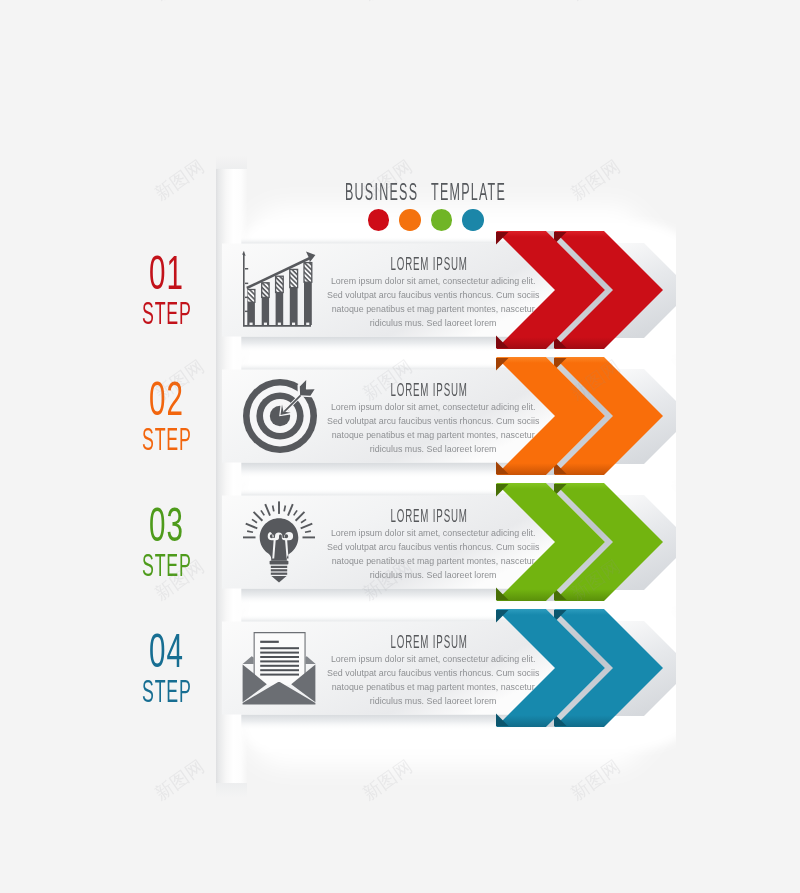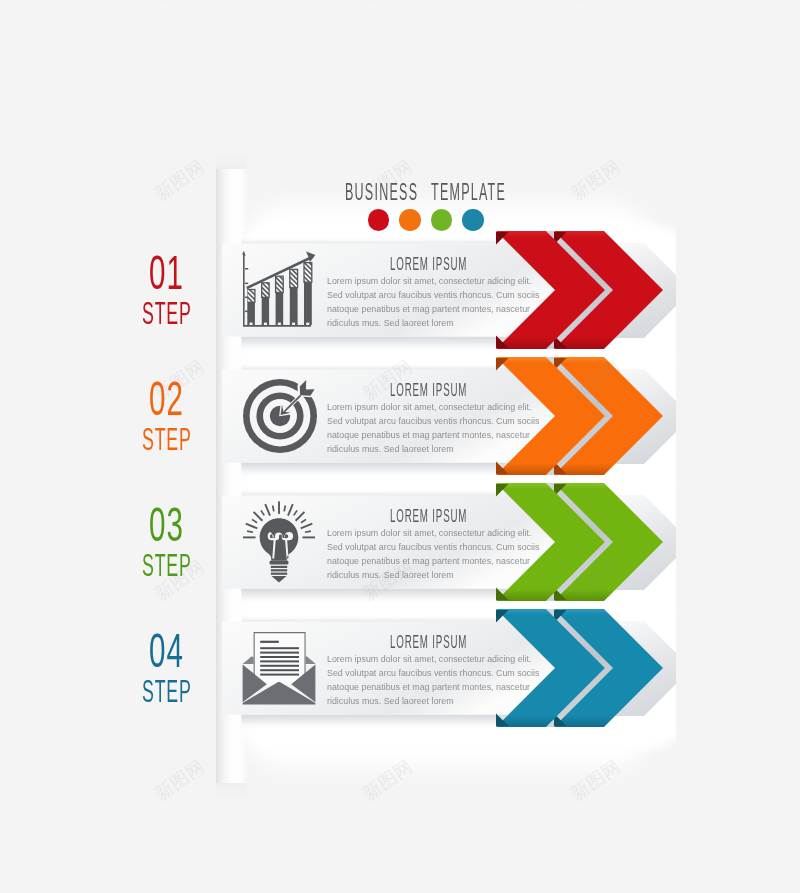--- a/index.html
+++ b/index.html
@@ -26,21 +26,21 @@
   
   .stepnum{position:absolute;z-index:40;width:0;}
   .stepnum .n{position:absolute;left:0;top:0;font-size:49px;line-height:49px;
       font-weight:400;white-space:nowrap;letter-spacing:1.8px;
       transform:scaleX(0.604);transform-origin:left top;}
   .stepnum .s{position:absolute;left:-7.0px;top:48.8px;font-size:32px;line-height:32px;
       font-weight:400;white-space:nowrap;letter-spacing:1.4px;
       transform:scaleX(0.5555);transform-origin:left top;}
 
   
-  .txt{position:absolute;z-index:26;}
+  .txt{position:absolute;z-index:26;text-align:center;}
   .txt .h{font-size:19px;line-height:20px;color:#56585b;letter-spacing:1.6px;
         transform:scaleX(0.513);transform-origin:left top;white-space:nowrap;}
   .txt .b{font-size:9px;line-height:14.05px;color:#8e9093;white-space:nowrap;
         transform:scaleX(0.985);transform-origin:left top;}
 
   
   .hdr{position:absolute;left:345px;top:180px;z-index:50;white-space:nowrap;height:24px;}
   .hdr .t{font-size:24px;line-height:24px;color:#55585c;letter-spacing:2.4px;
         display:block;position:absolute;top:0;
         transform:scaleX(0.521);transform-origin:left top;}

